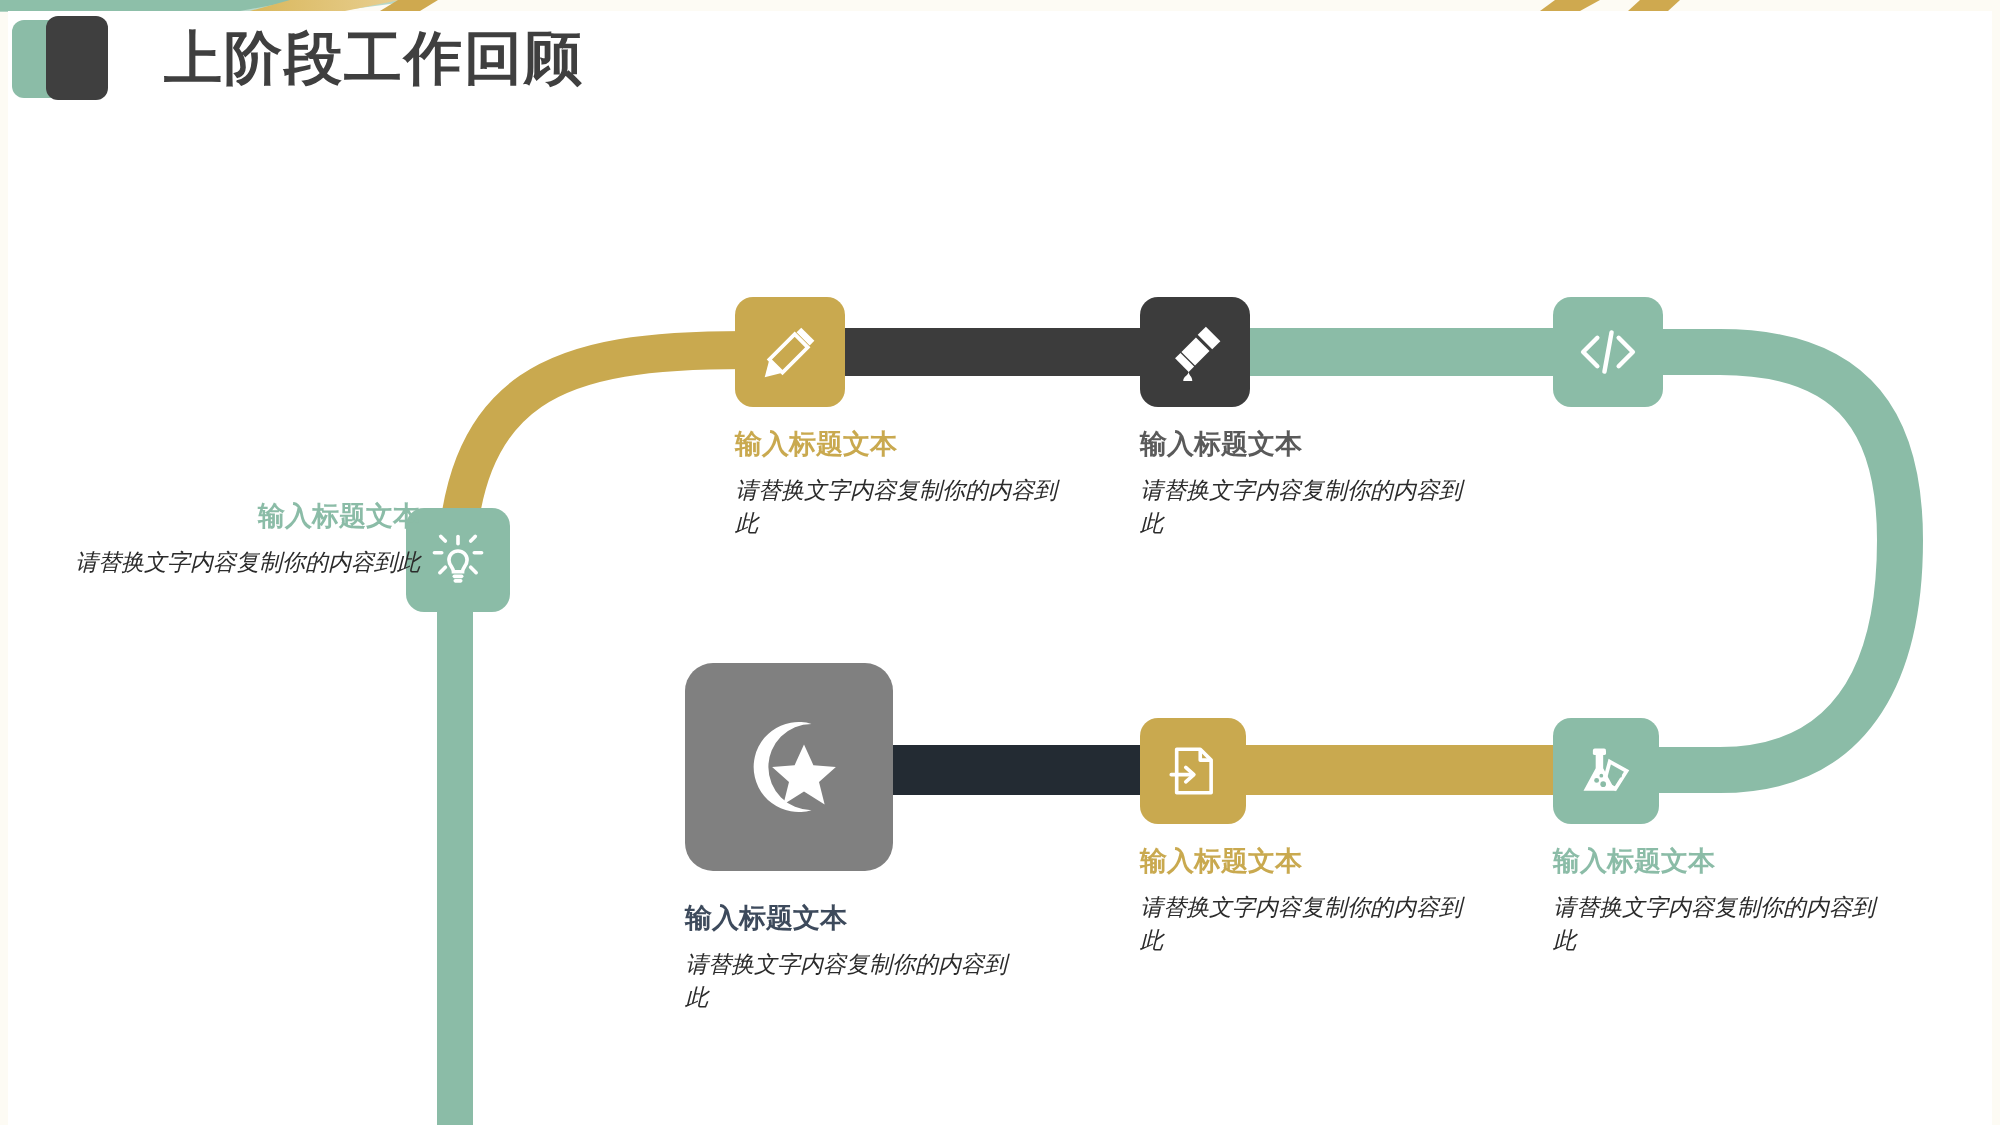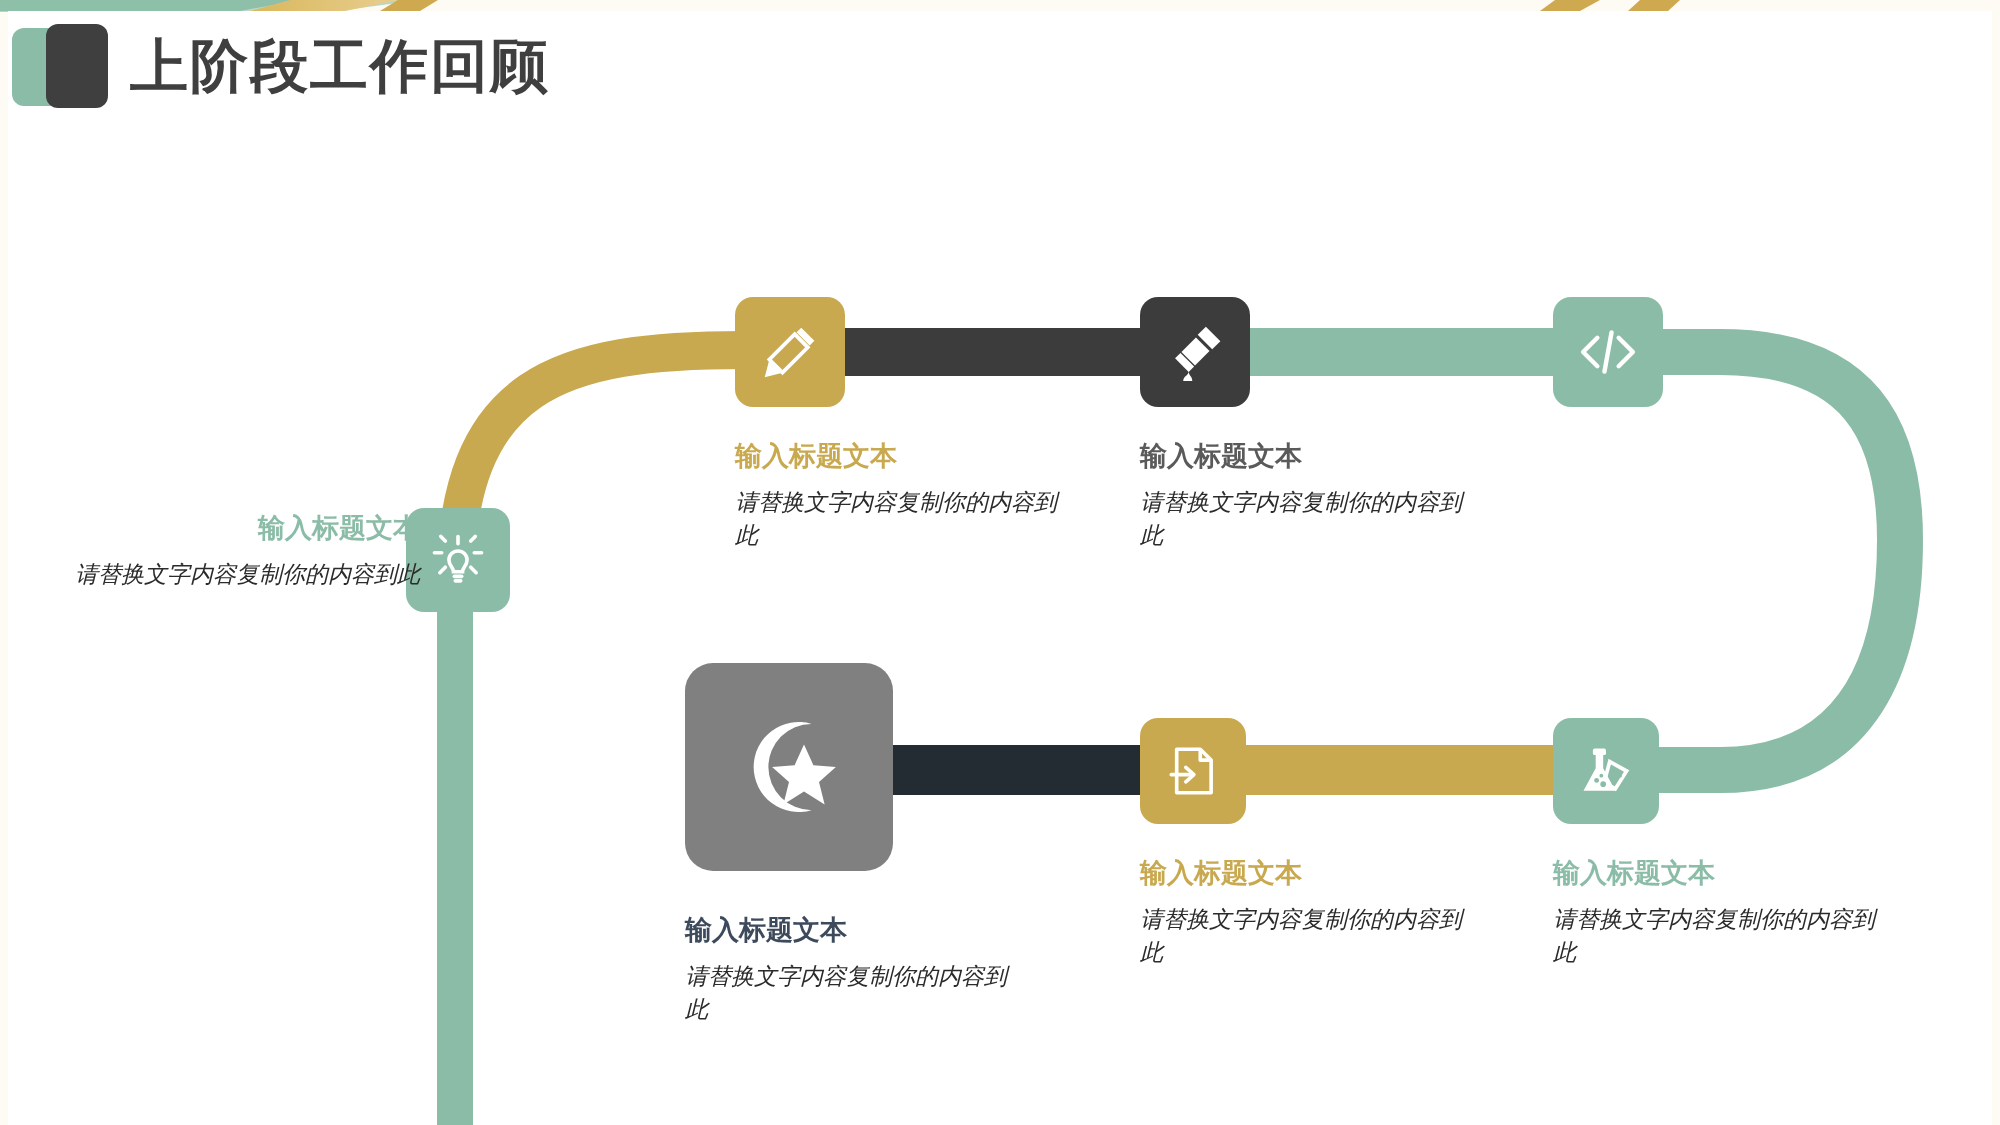--- a/index.html
+++ b/index.html
@@ -19,23 +19,24 @@
   #panel{
     position:absolute;
     left:8px;top:11px;
     width:1984px;height:1114px;
     background:#ffffff;
     z-index:1;
   }
 
   
   #titlebar{
-    position:absolute;left:12px;top:24px;
+    position:absolute;left:12px;top:16px;
     display:flex;align-items:center;
     z-index:6;
+    padding-left:34px;
   }
   .title-green{
     width:58px;height:78px;border-radius:12px;
     background:#8BBCA7;
     position:absolute;left:0;top:4px;
   }
   .title-dark{
     width:62px;height:84px;border-radius:12px;
     background:#3F3F3F;
     position:absolute;left:34px;top:0;
@@ -55,21 +56,21 @@
     position:absolute;z-index:4;
     border-radius:18px;
     display:flex;align-items:center;justify-content:center;
   }
   .node svg{display:block;}
 
   
   .tb{position:absolute;z-index:5;}
   .tb .t{
     font-size:27px;font-weight:bold;line-height:1.25;
-    margin:12px 0 12px 0;white-space:nowrap;
+    margin:0 0 12px 0;white-space:nowrap;
   }
   .tb .b{
     font-size:23px;color:#2b2b2b;line-height:1.45;
     margin:0;font-weight:400;font-style:italic;
   }
   .tb.right{text-align:right;}
   .tb.right .t{text-align:right;}
   .tb.right .b{text-align:right;}
 </style>
 </head>

